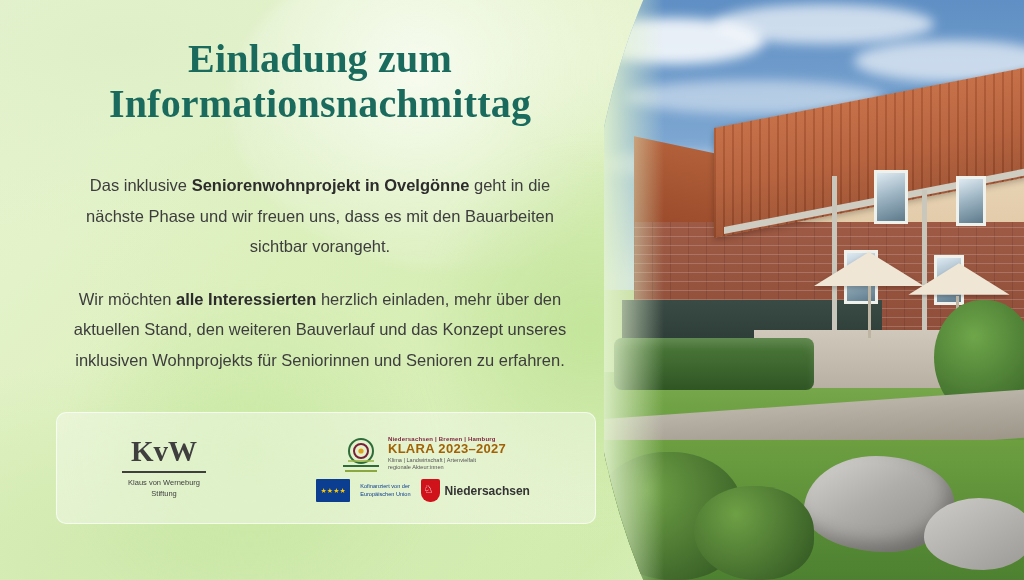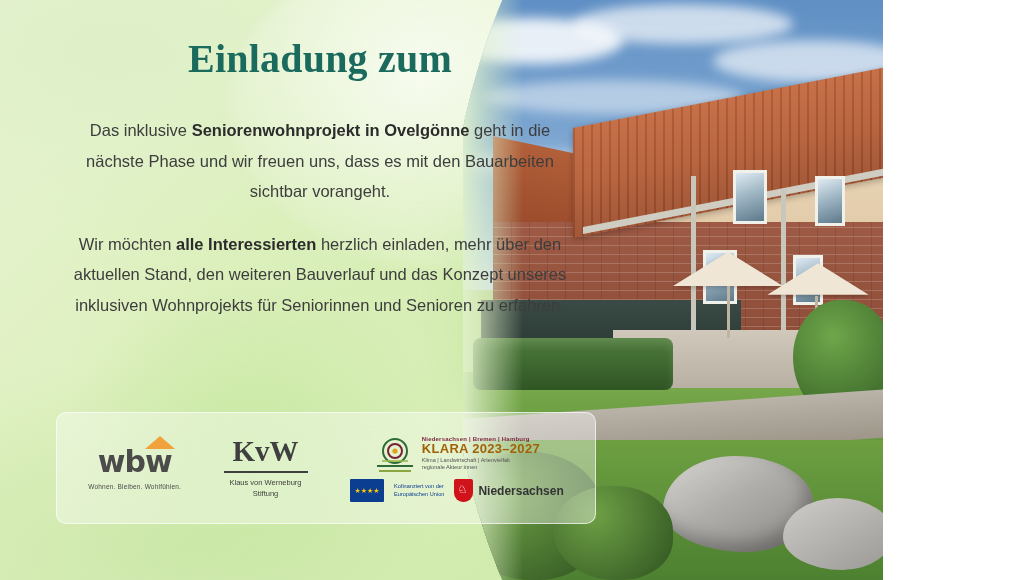--- a/index.html
+++ b/index.html
@@ -8,21 +8,21 @@
   }
   body {
     width: 1024px;
     height: 580px;
     overflow: hidden;
     font-family: "Liberation Sans", sans-serif;
   }
 
   .poster {
     position: relative;
-    width: 883px;
+    width: 1024px;
     height: 580px;
     overflow: hidden;
     background: #eaf5d4;
   }
 
   
   .bg-gradient {
     position: absolute;
     inset: 0;
     background:
@@ -254,21 +254,21 @@
     text-align: center;
     font-family: "Liberation Serif", serif;
     font-weight: bold;
     font-size: 40px;
     line-height: 1.13;
     color: #1a6b5d;
     letter-spacing: .2px;
   }
   .body-text {
     padding: 0 62px;
-    margin-top: 34px;
+    margin-top: 44px;
   }
   .para {
     margin: 0 0 22px 0;
     text-align: center;
     font-size: 16.5px;
     line-height: 1.85;
     color: #3d3d3d;
   }
   .para b { color: #2c2c2c; }
 
@@ -475,41 +475,35 @@
       <div class="rock2"></div>
       <div class="shrub s1"></div>
       <div class="shrub s2"></div>
     </div>
     <div class="photo-feather"></div>
   </div>
 
   <div class="content">
     <h1 class="title">
       <span>Einladung zum</span><br>
+      <span>Informationsnachmittag</span>
     </h1>
 
     <div class="body-text">
       <p class="para">
         <span>Das inklusive </span><b>Seniorenwohnprojekt in Ovelgönne</b><span> geht in die nächste Phase und wir freuen uns, dass es mit den Bauarbeiten sichtbar vorangeht.</span>
       </p>
       <p class="para">
         <span>Wir möchten </span><b>alle Interessierten</b><span> herzlich einladen, mehr über den aktuellen Stand, den weiteren Bauverlauf und das Konzept unseres inklusiven Wohnprojekts für Seniorinnen und Senioren zu erfahren.</span>
       </p>
     </div>
   </div>
 
   <div class="logobar">
 
-    <div class="logo">
-      <div class="wbw-word">
-        <span>wbw</span>
-        <span class="wbw-roof"></span>
-      </div>
-      <div class="wbw-sub">Wohnen. Bleiben. Wohlfühlen.</div>
-    </div>
 
     <div class="logo">
       <div class="kvw-word">KvW</div>
       <div class="kvw-rule"></div>
       <div class="kvw-sub">
         <div>Klaus von Werneburg</div>
         <div>Stiftung</div>
       </div>
     </div>
 

